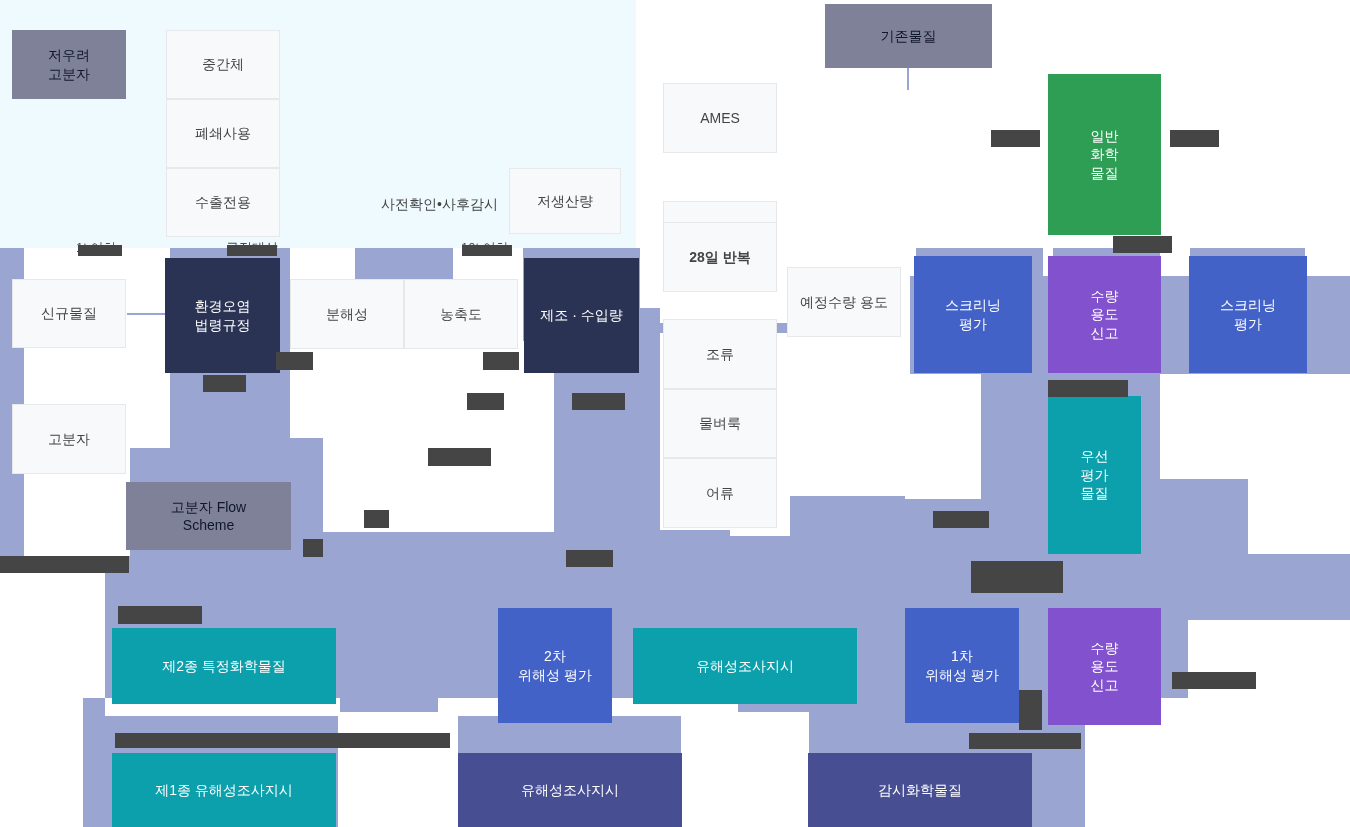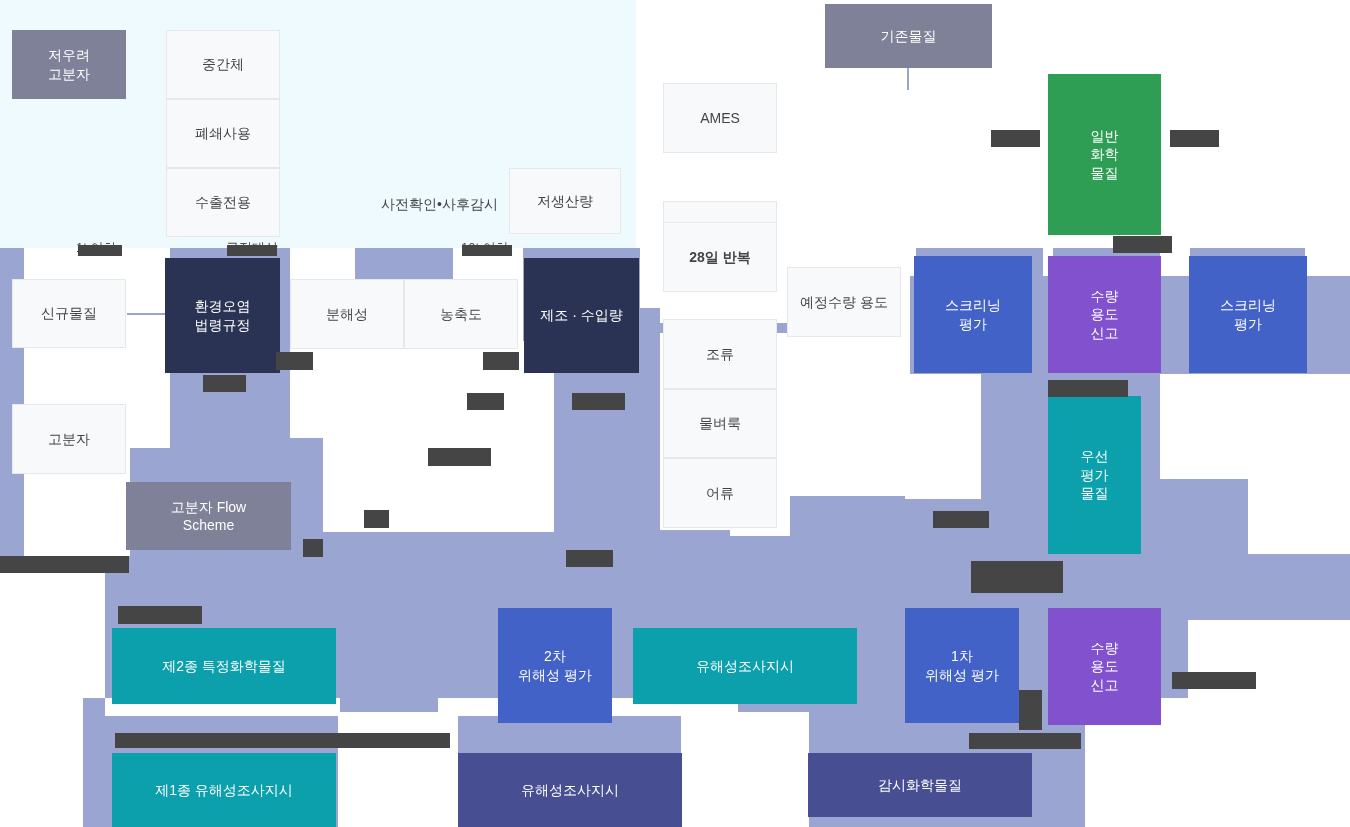--- a/index.html
+++ b/index.html
@@ -10,21 +10,21 @@
   
   .bg-shape{position:absolute;}
   .bg-peri{background:#9aa5d1;}
   .bg-white{background:#ffffff;}
   .bg-cyanpanel{background:#effaff;}
 
   
   .node{position:absolute;display:flex;align-items:center;justify-content:center;
         text-align:center;line-height:1.32;box-sizing:border-box;white-space:pre-line;}
   .n-light{background:#f8f9fa;border:1px solid #e6e8ea;color:#444;font-size:14px;}
-  .n-gray{background:#7f8199;color:#ffffff;font-size:14px;}
+  .n-gray{background:#7f8199;color:#0f172a;font-size:14px;}
   .n-navy{background:#2a3354;color:#ffffff;font-size:14px;}
   .n-green{background:#2e9e55;color:#ffffff;font-size:14px;}
   .n-blue{background:#4362c8;color:#ffffff;font-size:14px;}
   .n-purple{background:#8251ce;color:#ffffff;font-size:14px;}
   .n-teal{background:#0ba0ac;color:#ffffff;font-size:14px;}
   .n-indigo{background:#474f92;color:#ffffff;font-size:14px;}
 
   .edge-label{position:absolute;color:#4a4a4a;font-size:13px;white-space:nowrap;}
   .plain-label{position:absolute;color:#444;font-size:14px;white-space:nowrap;}
 
@@ -145,21 +145,21 @@
 위해성 평가</div>
 
   <div class="node n-purple" style="left:1048px;top:608px;width:113px;height:117px;">수량
 용도
 신고</div>
 
   <div class="node n-teal" style="left:112px;top:753px;width:224px;height:74px;">제1종 유해성조사지시</div>
 
   <div class="node n-indigo" style="left:458px;top:753px;width:224px;height:74px;">유해성조사지시</div>
 
-  <div class="node n-indigo" style="left:808px;top:753px;width:224px;height:64px;">감시화학물질</div>
+  <div class="node n-indigo" style="left:808px;top:753px;width:224px;height:74px;">감시화학물질</div>
 
   <div id="redaction-layer">
       <div class="redact" style="left: 78px; top: 245px; width: 44px; height: 11px;"></div>
       <div class="redact" style="left: 227px; top: 245px; width: 50px; height: 11px;"></div>
       <div class="redact" style="left: 462px; top: 245px; width: 50px; height: 11px;"></div>
       <div class="redact" style="left: 276px; top: 352px; width: 37px; height: 18px;"></div>
       <div class="redact" style="left: 203px; top: 375px; width: 43px; height: 17px;"></div>
       <div class="redact" style="left: 483px; top: 352px; width: 36px; height: 18px;"></div>
       <div class="redact" style="left: 467px; top: 393px; width: 37px; height: 17px;"></div>
       <div class="redact" style="left: 572px; top: 393px; width: 53px; height: 17px;"></div>

